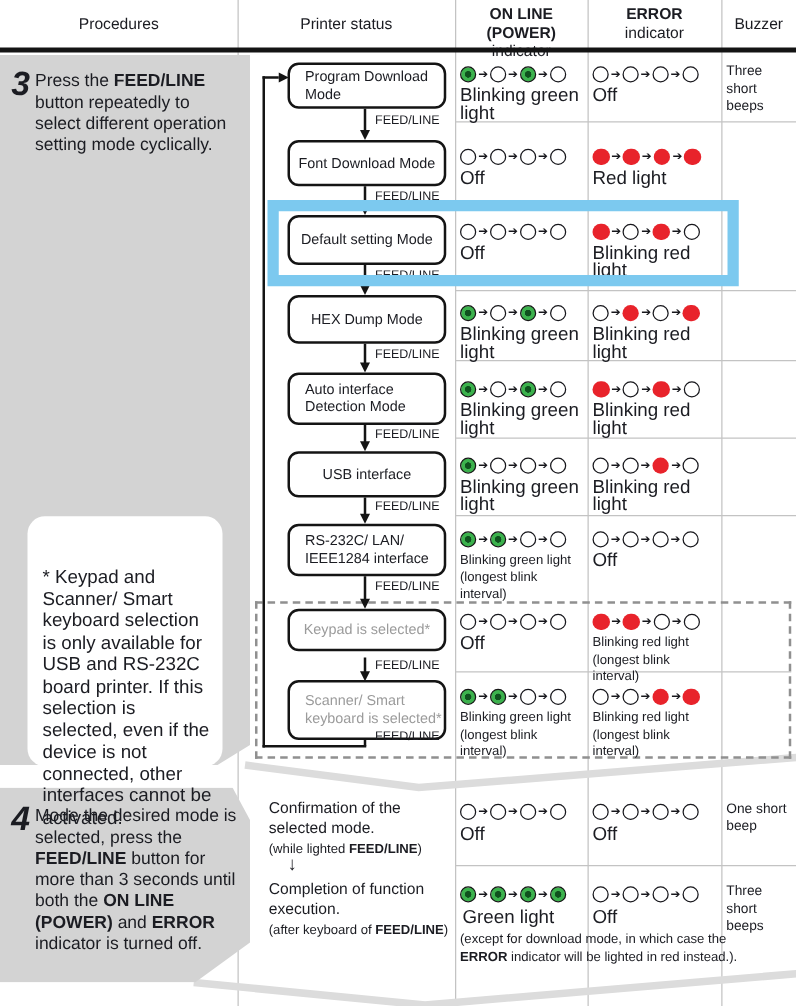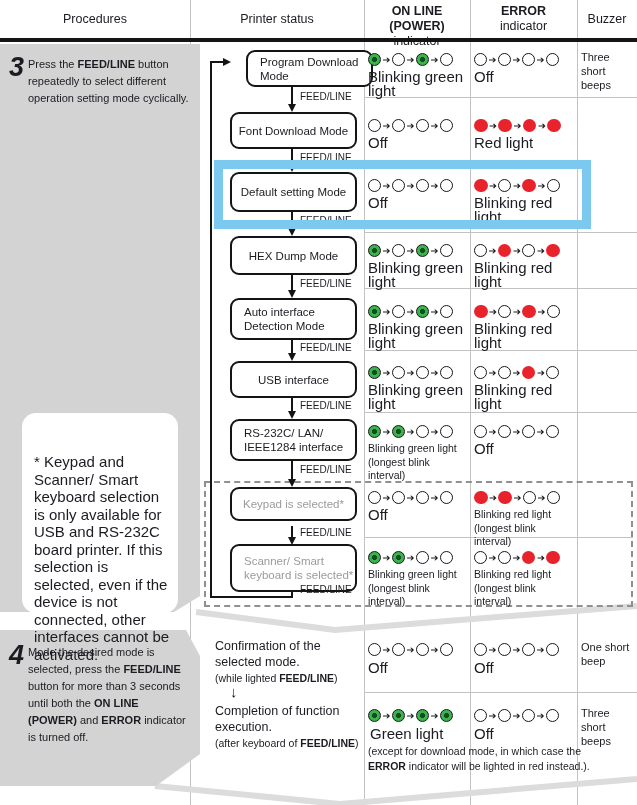--- a/index.html
+++ b/index.html
@@ -10,21 +10,21 @@
   .hline{position:absolute;height:1px;background:#c3c3c3;z-index:1;}
   .thick{position:absolute;left:0;width:637px;top:38px;height:4px;background:#141414;z-index:2;}
   
   .hdr{position:absolute;z-index:2;text-align:center;font-size:12.5px;line-height:15px;}
   .hdr b{font-size:12.5px;}
   
   .panel{position:absolute;left:0;width:200px;background:#d3d3d3;z-index:4;}
   .p3{top:44px;height:568px;clip-path:polygon(0 0,100% 0,100% calc(100% - 16px),calc(100% - 26px) 100%,0 100%);}
   .p4{top:630px;height:156px;clip-path:polygon(0 0,calc(100% - 14px) 0,100% 26px,100% calc(100% - 32px),calc(100% - 44px) 100%,0 100%);}
   .stepnum{position:absolute;font-size:27px;font-weight:bold;font-style:italic;z-index:5;}
-  .ptext{position:absolute;left:28px;width:162px;font-size:11px;line-height:17px;z-index:5;}
+  .ptext{position:absolute;left:28px;width:162px;font-size:14px;line-height:17px;z-index:5;}
   .notebox{position:absolute;left:22px;top:413px;width:156px;height:200px;background:#fff;border-radius:14px;z-index:5;}
   .notetext{position:absolute;left:34px;top:443px;width:136px;font-size:15px;line-height:17.5px;z-index:6;margin-top:10px;}
   
   .fbox{position:absolute;left:230px;width:127px;border:2px solid #141414;border-radius:9px;background:#fff;
         display:flex;align-items:center;justify-content:center;font-size:11.5px;line-height:14px;
         text-align:center;z-index:5;box-sizing:border-box;}
   .fbox.left{justify-content:flex-start;text-align:left;padding-left:12px;}
   .fbox.gray{color:#9b9b9b;}
   .conn{position:absolute;left:291px;width:2px;background:#141414;z-index:4;}
   .connlbl{position:absolute;left:300px;font-size:10px;z-index:5;white-space:nowrap;}
@@ -99,21 +99,21 @@
   </div>
 
   <div class="loopline" style="left:210px;top:61px;width:2px;height:537px;"></div>
   <div class="loopline" style="left:210px;top:61px;width:13px;height:2px;"></div>
   <div class="ahead-r" style="left:223px;top:57.5px;"></div>
   <div class="loopline" style="left:210px;top:596px;width:83px;height:2px;"></div>
   <div class="loopline" style="left:291px;top:591px;width:2px;height:6px;"></div>
 
   <div class="dashbox"></div>
 
-  <div class="fbox left" style="top:50px;height:37px;margin-left:16px;">
+  <div class="fbox left" style="top:50px;height:37px;">
       <span>Program Download Mode</span>
     </div>
   <div class="fbox" style="top:112px;height:37px;">
       <span>Font Download Mode</span>
     </div>
   <div class="fbox" style="top:172px;height:40px;">
       <span>Default setting Mode</span>
     </div>
   <div class="fbox" style="top:236px;height:39px;">
       <span>HEX Dump Mode</span>

